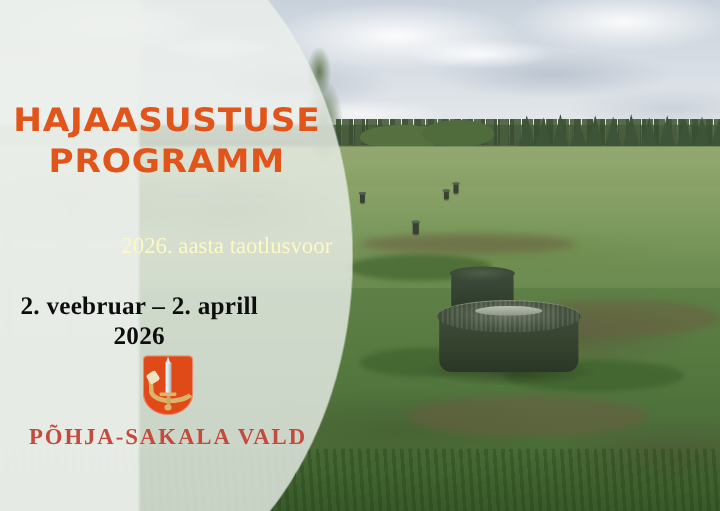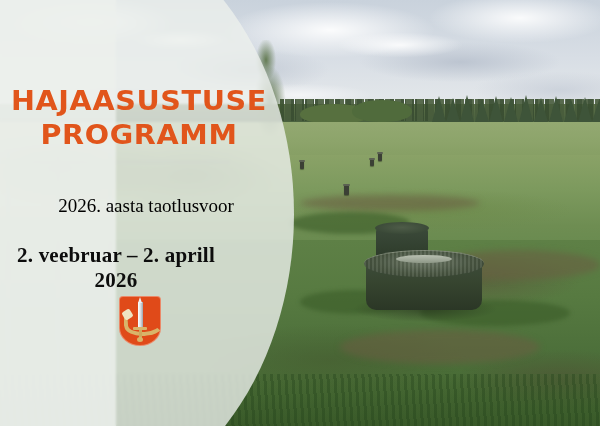--- a/index.html
+++ b/index.html
@@ -190,24 +190,25 @@
     text-align:center;
     transform:scaleX(1.06);
     transform-origin:center;
   }
   .headline .l1{display:block;}
   .headline .l2{display:block;}
 
   .subtext{
     position:absolute;left:0;top:194px;width:292px;
     text-align:center;
-    color:#000000;
+    color:#fef9c3;
     font-family:"Liberation Serif",serif;
     font-size:19px;
     line-height:23px;
+    padding-left:43px;
   }
   .subtext .l1{display:block;}
   .subtext .l2{display:block;}
   .dateline{
     position:absolute;left:0;top:243px;width:232px;
     text-align:center;
     color:#0d0d0d;
     font-family:"Liberation Serif",serif;
     font-weight:bold;
     font-size:21px;
@@ -345,16 +346,17 @@
     <div class="logo">
       <div class="shield-wrap">
         <div class="shield"></div>
         <div class="horn"></div>
         <div class="horn-end"></div>
         <div class="sword-blade"></div>
         <div class="sword-guard"></div>
         <div class="sword-grip"></div>
         <div class="sword-pommel"></div>
       </div>
+      <div class="logo-text">PÕHJA-SAKALA VALD</div>
     </div>
 
   </div>
 </div>
 
 </body></html>

